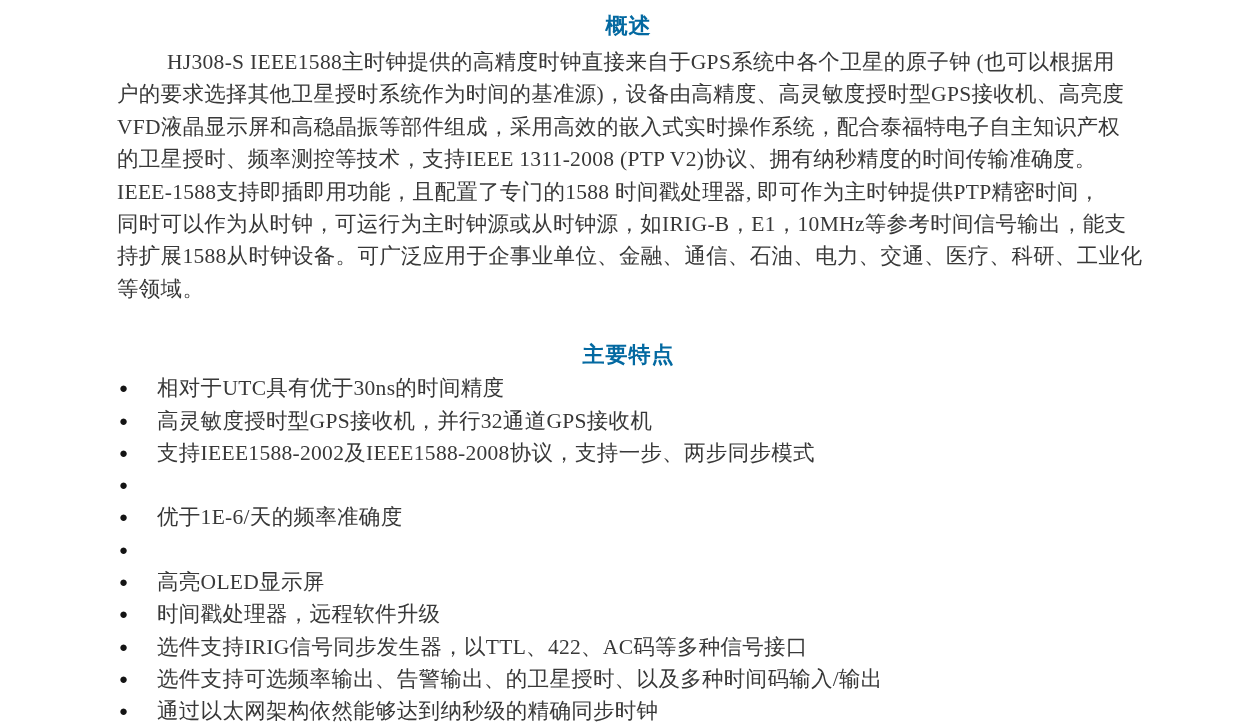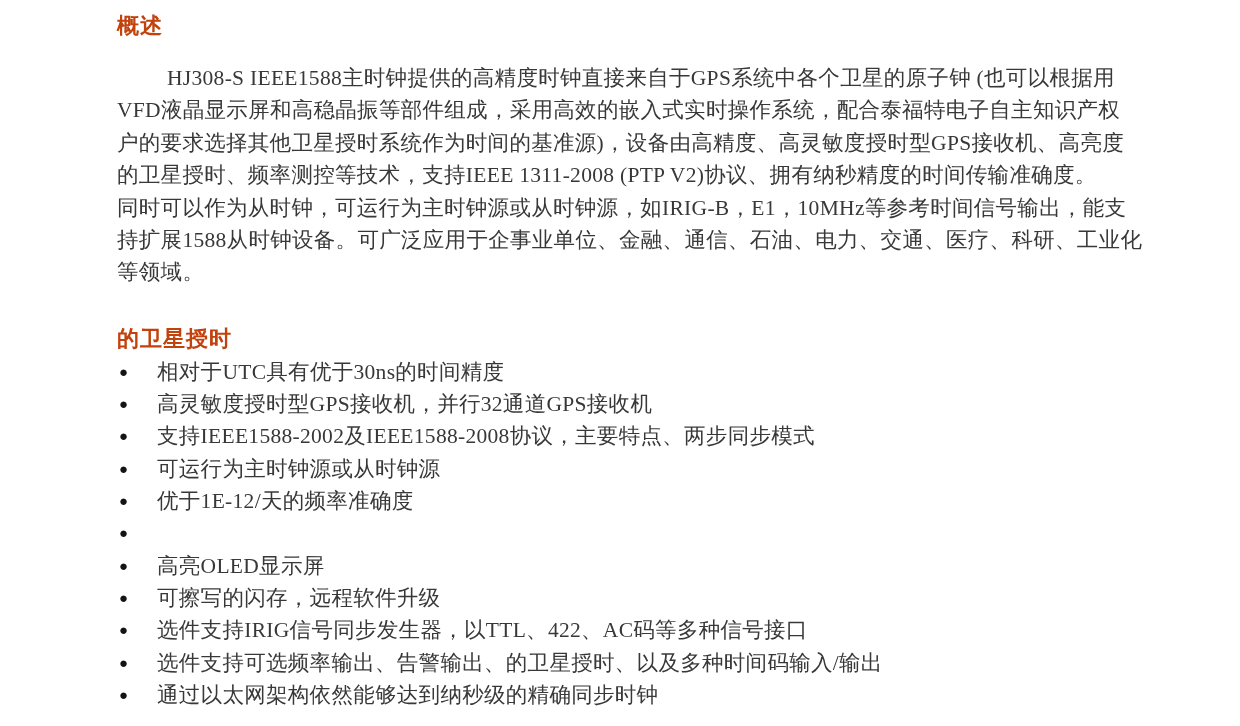--- a/index.html
+++ b/index.html
@@ -18,27 +18,28 @@
     box-sizing: border-box;
     width: 1240px;
     height: 726px;
     padding: 12px 100px 0 117px;
     background: #ffffff;
   }
   .section-title {
     font-family: "Liberation Sans", "DejaVu Sans", sans-serif;
     font-size: 22px;
     font-weight: 700;
-    color: #c2410c;
+    color: #0369a1;
     line-height: 28px;
     letter-spacing: 1px;
     margin: 0;
+    text-align: center;
   }
   .para {
-    margin-top: 22px;
+    margin-top: 6px;
   }
   .para .line {
     font-size: 21.5px;
     line-height: 32.4px;
     white-space: nowrap;
     letter-spacing: 0.3px;
   }
   .para .line.first-line {
     padding-left: 50px;
   }
@@ -70,61 +71,61 @@
 </style>
 </head>
 <body>
 
 <div class="page">
 
   <h2 class="section-title">概述</h2>
 
   <div class="para">
     <div class="line first-line">HJ308-S IEEE1588主时钟提供的高精度时钟直接来自于GPS系统中各个卫星的原子钟 (也可以根据用</div>
+    <div class="line">户的要求选择其他卫星授时系统作为时间的基准源)，设备由高精度、高灵敏度授时型GPS接收机、高亮度</div>
     <div class="line">VFD液晶显示屏和高稳晶振等部件组成，采用高效的嵌入式实时操作系统，配合泰福特电子自主知识产权</div>
-    <div class="line">户的要求选择其他卫星授时系统作为时间的基准源)，设备由高精度、高灵敏度授时型GPS接收机、高亮度</div>
     <div class="line">的卫星授时、频率测控等技术，支持IEEE 1311-2008 (PTP V2)协议、拥有纳秒精度的时间传输准确度。</div>
+    <div class="line">IEEE-1588支持即插即用功能，且配置了专门的1588 时间戳处理器, 即可作为主时钟提供PTP精密时间，</div>
     <div class="line">同时可以作为从时钟，可运行为主时钟源或从时钟源，如IRIG-B，E1，10MHz等参考时间信号输出，能支</div>
     <div class="line">持扩展1588从时钟设备。可广泛应用于企事业单位、金融、通信、石油、电力、交通、医疗、科研、工业化</div>
     <div class="line">等领域。</div>
   </div>
 
-  <h2 class="section-title features-title">的卫星授时</h2>
+  <h2 class="section-title features-title">主要特点</h2>
 
   <ul class="feature-list">
     <li class="feature-item">
       <span class="bullet">●</span>
       <span>相对于UTC具有优于30ns的时间精度</span>
     </li>
     <li class="feature-item">
       <span class="bullet">●</span>
       <span>高灵敏度授时型GPS接收机，并行32通道GPS接收机</span>
     </li>
     <li class="feature-item">
       <span class="bullet">●</span>
-      <span>支持IEEE1588-2002及IEEE1588-2008协议，主要特点、两步同步模式</span>
+      <span>支持IEEE1588-2002及IEEE1588-2008协议，支持一步、两步同步模式</span>
     </li>
     <li class="feature-item">
       <span class="bullet">●</span>
-      <span>可运行为主时钟源或从时钟源</span>
     </li>
     <li class="feature-item">
       <span class="bullet">●</span>
-      <span>优于1E-12/天的频率准确度</span>
+      <span>优于1E-6/天的频率准确度</span>
     </li>
     <li class="feature-item">
       <span class="bullet">●</span>
     </li>
     <li class="feature-item">
       <span class="bullet">●</span>
       <span>高亮OLED显示屏</span>
     </li>
     <li class="feature-item">
       <span class="bullet">●</span>
-      <span>可擦写的闪存，远程软件升级</span>
+      <span>时间戳处理器，远程软件升级</span>
     </li>
     <li class="feature-item">
       <span class="bullet">●</span>
       <span>选件支持IRIG信号同步发生器，以TTL、422、AC码等多种信号接口</span>
     </li>
     <li class="feature-item">
       <span class="bullet">●</span>
       <span>选件支持可选频率输出、告警输出、的卫星授时、以及多种时间码输入/输出</span>
     </li>
     <li class="feature-item">

